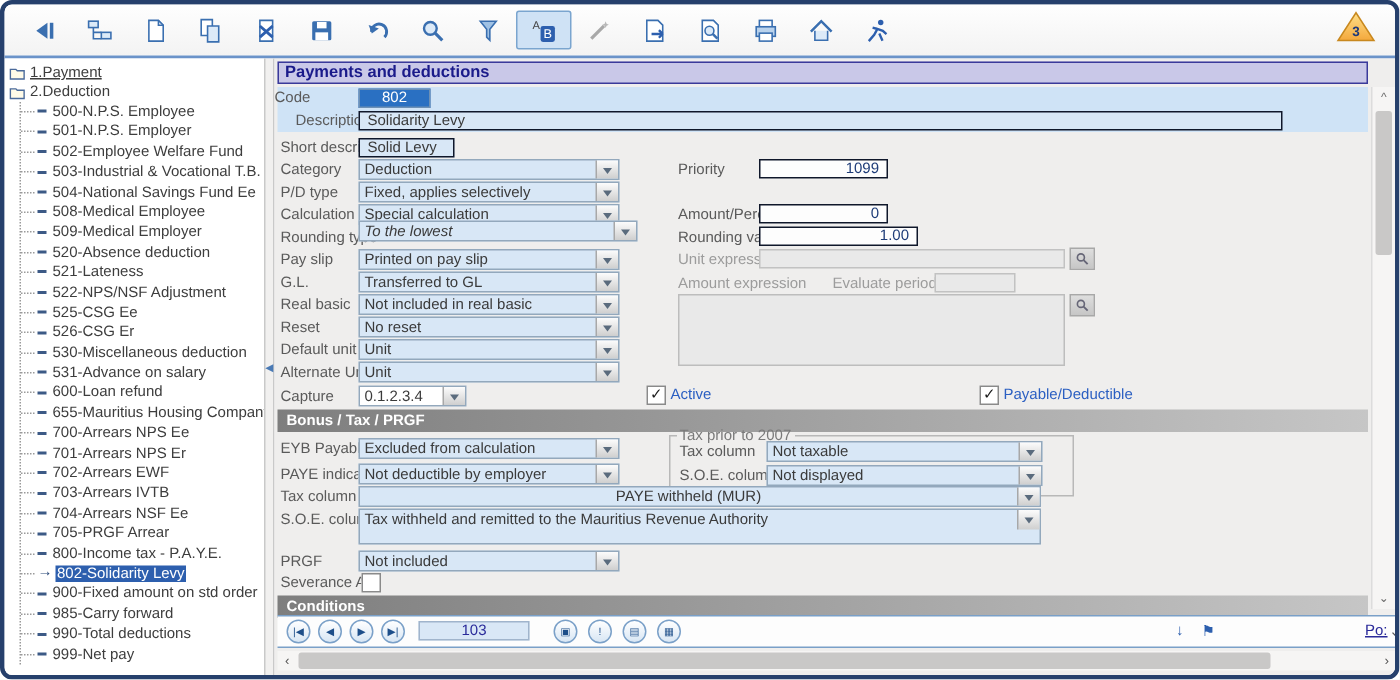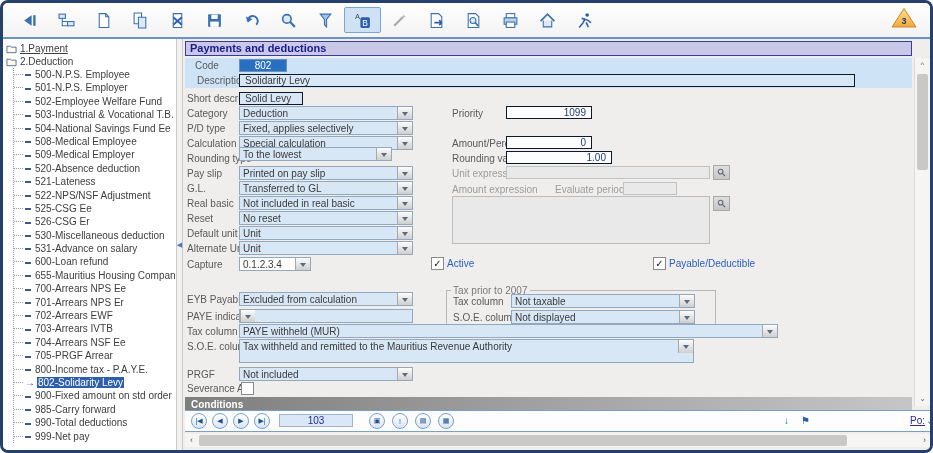--- a/index.html
+++ b/index.html
@@ -256,21 +256,21 @@
         <span>◀</span>
       </div>
 
     <div class="formwrap">
 
       <div class="sechdr1">Payments and deductions</div>
 
       <div class="band" style="top:19px;height:14px;"></div>
       <div class="band" style="top:33px;height:16px;"></div>
 
-      <span class="lbl" style="left:12px;top:21px;">Code</span>
+      <span class="lbl" style="left:0;top:21px;">Code</span>
       <input class="fld codesel" style="left: 56px; top: 20px; width: 48px;" value="802">
 
       <span class="lbl" style="left:4px;top:36px;margin-left:10px;">Description</span>
       <input class="fld" style="left: 56px; top: 35px; width: 616px;" value="Solidarity Levy">
 
       <span class="lbl" style="left:4px;top:54px;">Short description</span>
       <input class="fld" style="left: 56px; top: 53px; width: 64px;" value="Solid Levy">
 
       <span class="lbl" style="left:4px;top:69px;">Category</span>
       <div class="dd" style="left:56px;top:67px;width:174px;">
@@ -288,21 +288,21 @@
 
       <span class="lbl" style="left:4px;top:99px;">Calculation type</span>
       <div class="dd" style="left:56px;top:97px;width:174px;">
           <span class="val">Special calculation</span>
           <span class="arw"></span>
         </div>
       <span class="lbl" style="left:269px;top:99px;">Amount/Percent</span>
       <input class="fld num" style="left: 323px; top: 97px; width: 86px;" value="0">
 
       <span class="lbl" style="left:4px;top:114px;">Rounding type</span>
-      <div class="dd" style="left:56px;top:108px;width:153px;">
+      <div class="dd" style="left:56px;top:108px;width:186px;font-style:italic;">
           <span class="val">To the lowest</span>
           <span class="arw"></span>
         </div>
       <span class="lbl" style="left:269px;top:114px;">Rounding value</span>
       <input class="fld num" style="left: 323px; top: 112px; width: 106px;" value="1.00">
 
       <span class="lbl" style="left:4px;top:129px;">Pay slip</span>
       <div class="dd" style="left:56px;top:127px;width:174px;">
           <span class="val">Printed on pay slip</span>
           <span class="arw"></span>
@@ -359,20 +359,21 @@
       <span class="lbl" style="left:4px;top:220px;">Capture</span>
       <div class="dd white" style="left:56px;top:218px;width:72px;">
           <span class="val">0.1.2.3.4</span>
           <span class="arw"></span>
         </div>
       <span class="cbx on" style="left:248px;top:218px;"></span>
       <span class="cblbl" style="left:264px;top:219px;">Active</span>
       <span class="cbx on" style="left:470px;top:218px;"></span>
       <span class="cblbl" style="left:486px;top:219px;">Payable/Deductible</span>
 
+      <div class="grayhdr" style="top:234px;">Bonus / Tax / PRGF</div>
 
       <span class="lbl" style="left:4px;top:255px;">EYB Payable</span>
       <div class="dd" style="left:56px;top:253px;width:174px;">
           <span class="val">Excluded from calculation</span>
           <span class="arw"></span>
         </div>
 
       <fieldset class="prior">
         <legend>Tax prior to 2007</legend>
         <span class="lbl" style="left:6px;top:0px;">Tax column</span>
@@ -382,25 +383,26 @@
           </div>
         <span class="lbl" style="left:6px;top:16px;">S.O.E. column</span>
         <div class="dd" style="left:64px;top:14px;width:184px;">
             <span class="val">Not displayed</span>
             <span class="arw"></span>
           </div>
       </fieldset>
 
       <span class="lbl" style="left:4px;top:272px;">PAYE indicator</span>
       <div class="dd" style="left:56px;top:270px;width:174px;">
+          <span class="val">Not deductible by employer</span>
           <span class="arw"></span>
         </div>
 
       <span class="lbl" style="left:4px;top:287px;">Tax column</span>
-      <div class="dd" style="left:56px;top:285px;width:539px;">
+      <div class="dd" style="left:56px;top:285px;width:455px;text-align:center;">
           <span class="val">PAYE withheld (MUR)</span>
           <span class="arw"></span>
         </div>
 
       <span class="lbl" style="left:4px;top:302px;">S.O.E. column</span>
       <div class="dd tall" style="left:56px;top:300px;width:455px;">
           <span class="val">Tax withheld and remitted to the Mauritius Revenue Authority</span>
           <span class="arw"></span>
         </div>
 

